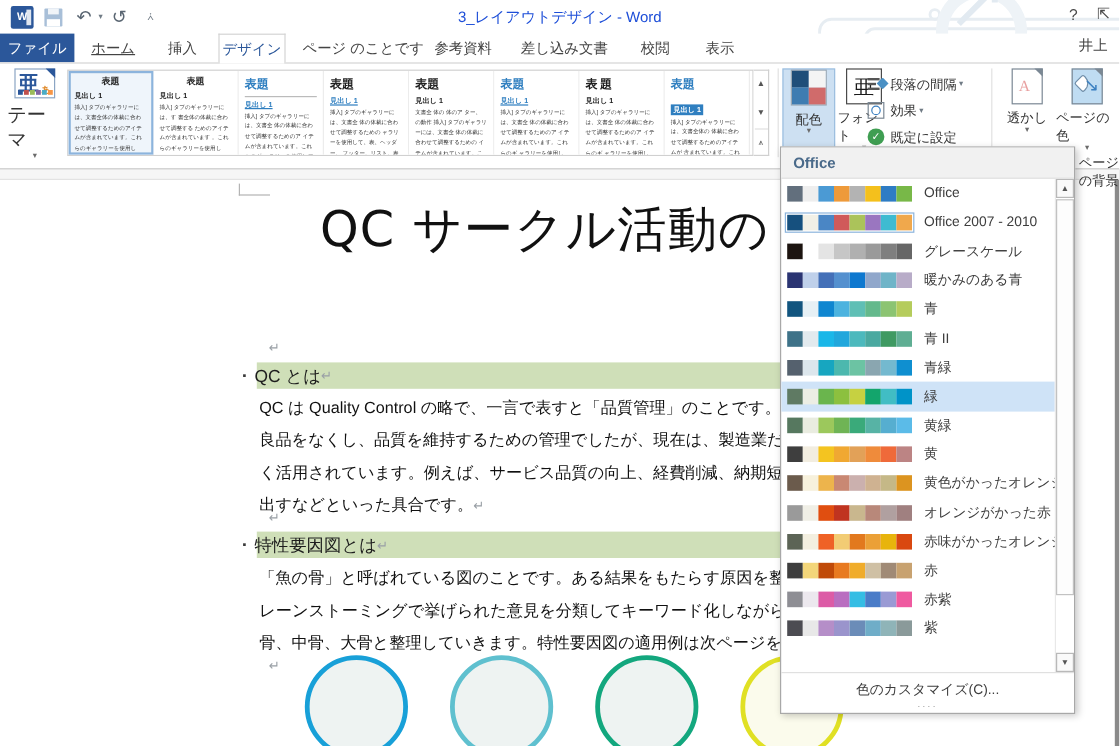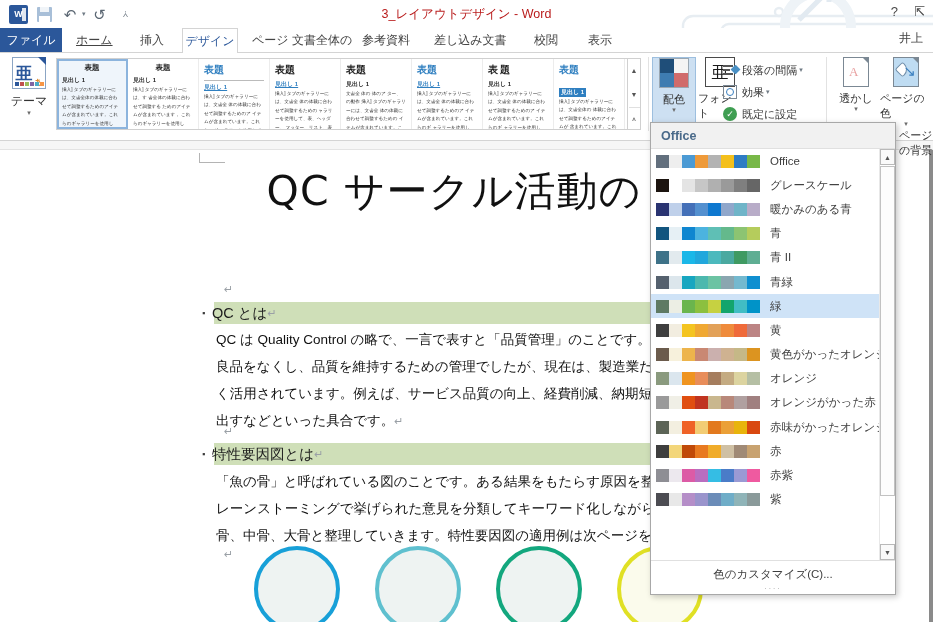--- a/index.html
+++ b/index.html
@@ -35,21 +35,21 @@
   .save-ic { width:15px; height:15px; background:#a8bfd8; border-radius:1px; position:relative; }
   .save-ic:before { content:""; position:absolute; left:3px; top:0; width:9px; height:5px; background:#f0f4f8;}
   .save-ic:after { content:""; position:absolute; left:2px; bottom:0; width:11px; height:6px; background:#fff;}
   .undo-ic, .redo-ic { font-size:15px; color:#5a6672; line-height:1; }
   .tiny-caret { font-size:7px; color:#707b85; margin-left:-2px; }
   .qat-sep { font-size:9px; color:#707b85; }
 
   .doc-title {
     position:absolute; left:0; top:0; width:933px; height:28px;
     display:flex; align-items:center; justify-content:center;
-    font-size:12.5px; color:#b91c1c;
+    font-size:12.5px; color:#1d4ed8;
   }
   .tb-right { position:absolute; right:8px; top:4px; display:flex; gap:16px; align-items:center; }
   .tb-btn { font-size:13px; color:#4a4a4a; cursor:default; }
 
   
   .tabstrip {
     position:absolute; left:0; top:28px; width:933px; height:24px;
     background:#ffffff;
   }
   .tab {
@@ -88,21 +88,21 @@
     position:relative; display:flex; align-items:center; justify-content:center;
     font-size:17px; color:#2b579a; font-weight:bold;
   }
   .theme-ic .sub { font-size:9px; color:#e08a2a; margin-left:1px; align-self:flex-end;}
   .theme-ic:after{
     content:""; position:absolute; right:-1px; top:-1px; border-width:0 8px 8px 0;
     border-style:solid; border-color:transparent #2b579a transparent transparent;
   }
   .theme-swatch { position:absolute; left:2px; bottom:2px; display:flex; gap:1px; }
   .theme-swatch i { width:4px; height:4px; display:block; }
-  .theme-lbl { font-size:12px; color:#333; margin-top:4px;font-family:Liberation Serif, serif; }
+  .theme-lbl { font-size:16px; color:#333; margin-top:4px;font-family:Liberation Serif, serif; }
   .dncar { font-size:7px; color:#6b6b6b; line-height:6px; }
 
   
   .gallery {
     position:absolute; left:56px; top:5px; width:572px; height:72px;
     border:1px solid #d0d0d0; background:#fff; display:flex; overflow:hidden;
   }
   .gcell {
     width:71px; height:70px; background:#fff; border-right:1px solid #ececec;
     padding:4px 5px; overflow:hidden; position:relative;
@@ -290,21 +290,21 @@
       <span class="tb-btn">?</span>
       <span class="tb-btn">⇱</span>
     </div>
   </div>
 
   <div class="tabstrip">
     <div class="tab file" style="left:0;width:62px;">ファイル</div>
     <div class="tab" style="left:66px;text-decoration:underline;">ホーム</div>
     <div class="tab" style="left:130px;">挿入</div>
     <div class="tab active" style="left:182px;width:56px;">デザイン</div>
-    <div class="tab" style="left:242px;">ページ 文書全体の</div>
+    <div class="tab" style="left:242px;">ページ のことです</div>
     <div class="tab" style="left:352px;">参考資料</div>
     <div class="tab" style="left:424px;">差し込み文書</div>
     <div class="tab" style="left:524px;">校閲</div>
     <div class="tab" style="left:578px;">表示</div>
   </div>
   <div class="user-name">井上</div>
 
   <div class="ribbon">
 
     <div class="rgroup" style="left:0;width:648px;">
@@ -511,20 +511,33 @@
               <i style="background: rgb(238, 238, 238);"></i>
               <i style="background: rgb(75, 154, 212);"></i>
               <i style="background: rgb(238, 154, 58);"></i>
               <i style="background: rgb(179, 179, 179);"></i>
               <i style="background: rgb(244, 192, 28);"></i>
               <i style="background: rgb(46, 124, 196);"></i>
               <i style="background: rgb(120, 184, 72);"></i>
             </span>
             <span class="dd-lbl">Office</span>
           </div>
+          <div class="dd-item sel">
+            <span class="sw">
+              <i style="background: rgb(22, 80, 126);"></i>
+              <i style="background: rgb(242, 240, 230);"></i>
+              <i style="background: rgb(74, 134, 197);"></i>
+              <i style="background: rgb(208, 90, 90);"></i>
+              <i style="background: rgb(171, 195, 90);"></i>
+              <i style="background: rgb(154, 118, 192);"></i>
+              <i style="background: rgb(62, 187, 209);"></i>
+              <i style="background: rgb(240, 168, 76);"></i>
+            </span>
+            <span class="dd-lbl">Office 2007 - 2010</span>
+          </div>
           <div class="dd-item">
             <span class="sw">
               <i style="background: rgb(28, 20, 16);"></i>
               <i style="background: rgb(255, 255, 255);"></i>
               <i style="background: rgb(228, 228, 228);"></i>
               <i style="background: rgb(198, 198, 198);"></i>
               <i style="background: rgb(176, 176, 176);"></i>
               <i style="background: rgb(154, 154, 154);"></i>
               <i style="background: rgb(127, 127, 127);"></i>
               <i style="background: rgb(102, 102, 102);"></i>
@@ -591,20 +604,33 @@
               <i style="background: rgb(140, 192, 63);"></i>
               <i style="background: rgb(198, 209, 65);"></i>
               <i style="background: rgb(19, 165, 108);"></i>
               <i style="background: rgb(65, 189, 196);"></i>
               <i style="background: rgb(0, 147, 200);"></i>
             </span>
             <span class="dd-lbl">緑</span>
           </div>
           <div class="dd-item">
             <span class="sw">
+              <i style="background: rgb(86, 120, 95);"></i>
+              <i style="background: rgb(233, 236, 224);"></i>
+              <i style="background: rgb(156, 200, 92);"></i>
+              <i style="background: rgb(111, 180, 85);"></i>
+              <i style="background: rgb(58, 170, 122);"></i>
+              <i style="background: rgb(87, 179, 165);"></i>
+              <i style="background: rgb(86, 174, 208);"></i>
+              <i style="background: rgb(91, 187, 232);"></i>
+            </span>
+            <span class="dd-lbl">黄緑</span>
+          </div>
+          <div class="dd-item">
+            <span class="sw">
               <i style="background: rgb(62, 62, 62);"></i>
               <i style="background: rgb(242, 237, 224);"></i>
               <i style="background: rgb(244, 196, 32);"></i>
               <i style="background: rgb(240, 168, 50);"></i>
               <i style="background: rgb(226, 161, 88);"></i>
               <i style="background: rgb(239, 139, 59);"></i>
               <i style="background: rgb(239, 106, 58);"></i>
               <i style="background: rgb(188, 132, 132);"></i>
             </span>
             <span class="dd-lbl">黄</span>
@@ -617,33 +643,20 @@
               <i style="background: rgb(201, 136, 115);"></i>
               <i style="background: rgb(203, 176, 174);"></i>
               <i style="background: rgb(207, 178, 145);"></i>
               <i style="background: rgb(197, 184, 135);"></i>
               <i style="background: rgb(220, 148, 32);"></i>
             </span>
             <span class="dd-lbl">黄色がかったオレンジ</span>
           </div>
           <div class="dd-item">
             <span class="sw">
-              <i style="background: rgb(138, 154, 126);"></i>
-              <i style="background: rgb(219, 230, 238);"></i>
-              <i style="background: rgb(239, 148, 32);"></i>
-              <i style="background: rgb(232, 141, 90);"></i>
-              <i style="background: rgb(165, 125, 94);"></i>
-              <i style="background: rgb(196, 171, 130);"></i>
-              <i style="background: rgb(220, 212, 160);"></i>
-              <i style="background: rgb(181, 191, 164);"></i>
-            </span>
-            <span class="dd-lbl">オレンジ</span>
-          </div>
-          <div class="dd-item">
-            <span class="sw">
               <i style="background: rgb(154, 154, 154);"></i>
               <i style="background: rgb(240, 239, 230);"></i>
               <i style="background: rgb(224, 78, 16);"></i>
               <i style="background: rgb(192, 52, 32);"></i>
               <i style="background: rgb(201, 183, 142);"></i>
               <i style="background: rgb(184, 136, 122);"></i>
               <i style="background: rgb(176, 160, 160);"></i>
               <i style="background: rgb(160, 128, 128);"></i>
             </span>
             <span class="dd-lbl">オレンジがかった赤</span>

